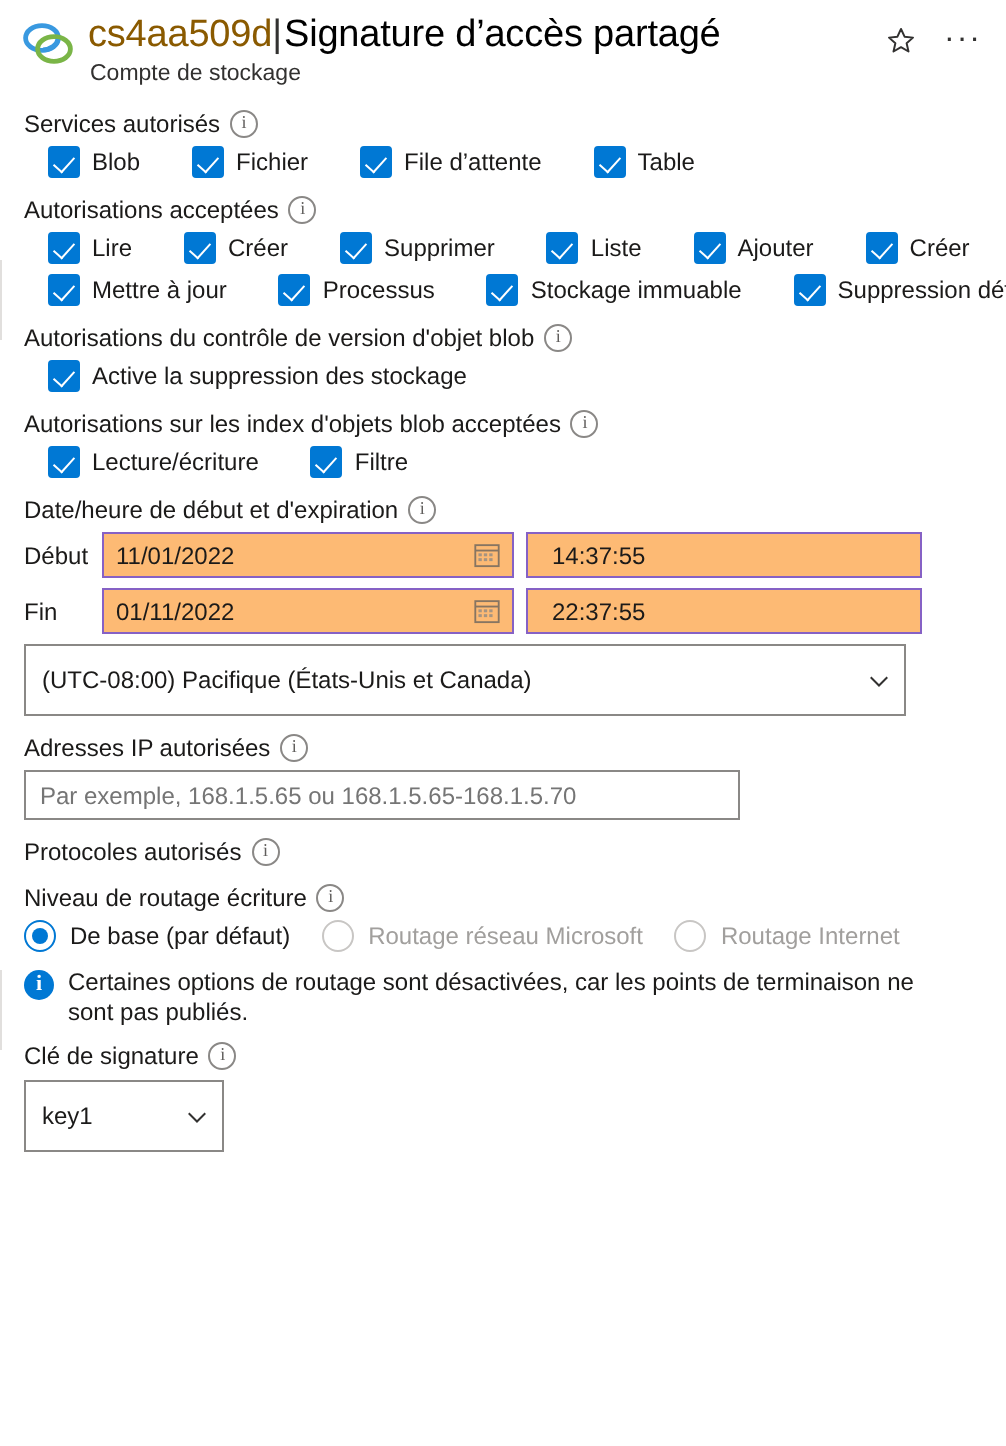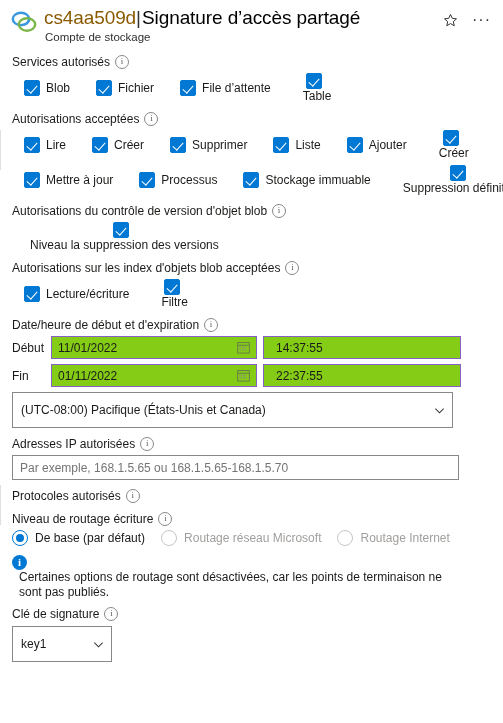--- a/index.html
+++ b/index.html
@@ -102,21 +102,21 @@
   }
 
   .row { display: flex; align-items: center; flex-wrap: nowrap; }
   .cbitem {
     display: flex; align-items: center;
     margin-right: 14px;
     white-space: nowrap;
     cursor: pointer;
     padding-left: 12px;
   }
-  .cbitem:last-child { margin-right: 0; flex-direction: column; }
+  .cbitem:last-child { margin-right: 0; }
 
   .cbox {
     width: 16px; height: 16px;
     box-sizing: border-box;
     border: 1px solid #605e5c;
     background: #ffffff;
     border-radius: 2px;
     flex: 0 0 16px;
     position: relative;
   }
@@ -151,21 +151,21 @@
   .rd-label { margin-left: 7px; font-size: 12px; color: #1b1a19; }
   .rd-label.dis { color: #a19f9d; }
 
   
   .dt-row { display: flex; align-items: center; margin-bottom: 5px; }
   .dt-caption { width: 39px; font-size: 12px; color: #1b1a19; }
   .field {
     box-sizing: border-box;
     height: 23px;
     border: 1px solid #8661c5;
-    background: #84cc16;
+    background: #fdba74;
     display: flex; align-items: center;
     padding: 0 6px;
     font-size: 12px; color: #1b1a19;
   }
   .date-field { width: 206px; justify-content: space-between; }
   .time-field { width: 198px; margin-left: 6px; padding-left: 12px; }
   .cal-icon { width: 13px; height: 13px; flex: 0 0 13px; opacity: .75; }
 
   .select {
     box-sizing: border-box;
@@ -176,31 +176,31 @@
     padding: 0 7px 0 8px;
     font-size: 12px; color: #1b1a19;
     margin-top: 4px;
   }
   .select.wide { width: 441px; }
   .select.key { width: 100px; margin-top: 5px; }
   .chev { width: 11px; height: 11px; flex: 0 0 11px; }
 
   .textbox {
     box-sizing: border-box;
-    width: 447px; height: 25px;
+    width: 358px; height: 25px;
     border: 1px solid #8a8886;
     background: #fff;
     display: flex; align-items: center;
     padding: 0 7px;
     font-size: 12px;
     color: #b91c1c;
   }
 
   
-  .banner { display: flex; align-items: flex-start; margin: 8px 0 2px 0; flex-direction: column; }
+  .banner { display: flex; align-items: flex-start; margin: 8px 0 2px 0; }
   .banner-icon {
     width: 15px; height: 15px; flex: 0 0 15px;
     border-radius: 50%; background: #0078d4;
     position: relative; margin-top: 1px;
   }
   .banner-icon::after {
     content: "i";
     position: absolute; left: 0; right: 0; top: 0;
     text-align: center; color: #fff;
     font-size: 11px; line-height: 15px; font-weight: bold;
@@ -325,21 +325,21 @@
     </div>
 
     <div class="group">
       <div class="grp-label">
         <span>Autorisations du contrôle de version d'objet blob</span>
         <i class="info-i"></i>
       </div>
       <div class="row">
         <label class="cbitem">
           <span class="cbox checked"></span>
-          <span class="cb-label">Niveau la suppression des versions</span>
+          <span class="cb-label">Active la suppression des stockage</span>
         </label>
       </div>
     </div>
 
     <div class="group">
       <div class="grp-label">
         <span>Autorisations sur les index d'objets blob acceptées</span>
         <i class="info-i"></i>
       </div>
       <div class="row">

